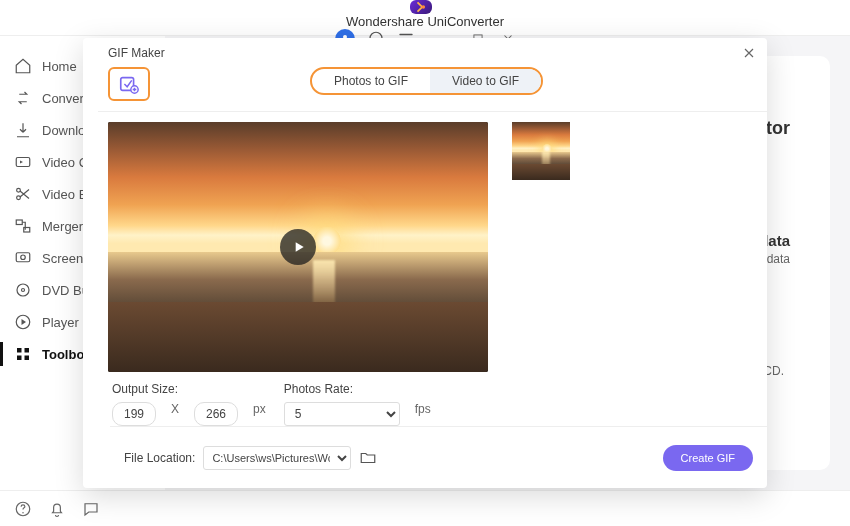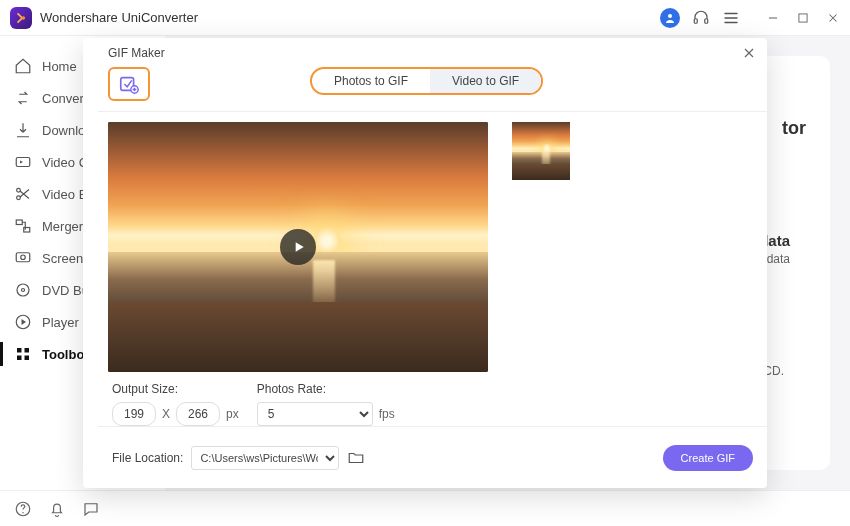--- a/index.html
+++ b/index.html
@@ -1,40 +1,40 @@
 <!DOCTYPE html>
 <html><head>
 <meta charset="utf-8">
 <style>
   * { margin: 0; padding: 0; box-sizing: border-box; font-family: -apple-system, BlinkMacSystemFont, "Segoe UI", Arial, sans-serif; }
   body { width: 850px; height: 526px; background: #f5f5f7; overflow: hidden; position: relative; }
 
   
-  .titlebar { height: 36px; background: #fff; display: flex; align-items: center; padding: 0 10px; border-bottom: 1px solid #eee; }
+  .titlebar { height: 36px; background: #fff; display: flex; align-items: center; padding: 0 10px; border-bottom: 1px solid #eee; flex-direction: column; }
   .app-logo { width: 22px; height: 22px; border-radius: 6px; background: linear-gradient(135deg,#6a2bd9,#3b1a78); display:flex; align-items:center; justify-content:center; margin-right:8px;}
   .app-logo svg { width:14px; height:14px; }
   .app-title { font-size: 13px; color: #333; flex: 1; }
   .tb-right { display:flex; align-items:center; gap:12px; }
   .tb-icon { width:18px; height:18px; display:flex; align-items:center; justify-content:center; color:#555; cursor:pointer;}
   .avatar-circ{ width:20px; height:20px; border-radius:50%; background:#2f6fe8; display:flex; align-items:center; justify-content:center;}
   .win-ctrl { display:flex; gap:16px; margin-left:14px; }
   .win-ctrl span{ width:14px; height:14px; display:flex; align-items:center; justify-content:center; color:#666; cursor:pointer;}
 
   
   .layout { display:flex; height: calc(100% - 36px - 36px); }
   .sidebar { width: 165px; background:#fff; padding-top:14px; }
   .side-item { display:flex; align-items:center; gap:10px; padding:7px 14px; font-size:13px; color:#555; cursor:pointer; position:relative;}
   .side-item.active { font-weight:700; color:#111; }
   .side-item.active::before { content:""; position:absolute; left:0; top:4px; bottom:4px; width:3px; background:#111; }
   .side-icon{ width:18px; height:18px; display:flex; align-items:center; justify-content:center; color:#555;}
   .side-item.active .side-icon{ color:#111; }
 
   .main { flex:1; padding:20px; position:relative; }
   .card { background:#fff; border-radius:10px; width:100%; height:100%; padding:16px; position:relative; }
-  .bg-fragment { position:absolute; right:24px; top:62px; font-size:18px; font-weight:700; color:#333; }
+  .bg-fragment { position:absolute; right:40px; top:62px; font-size:18px; font-weight:700; color:#333; }
   .bg-fragment2 { position:absolute; right:40px; top:176px; font-size:15px; font-weight:700; color:#333; }
   .bg-fragment3 { position:absolute; right:40px; top:196px; font-size:12px; color:#666; }
   .bg-fragment4 { position:absolute; right:46px; top:308px; font-size:12px; color:#666; }
 
   
   .statusbar { height:36px; background:#fff; display:flex; align-items:center; gap:16px; padding:0 14px; border-top:1px solid #eee;}
   .statusbar .sb-icon{ width:18px; height:18px; color:#666; cursor:pointer;}
 
   
   .modal { position:absolute; left:83px; top:38px; width:684px; height:450px; background:#fff; border-radius:4px; box-shadow:0 8px 30px rgba(0,0,0,.15); display:flex; flex-direction:column;padding-left:15px; }
@@ -61,26 +61,26 @@
   .playbtn svg{ width:16px; height:16px; margin-left:2px;}
 
   .thumbs { flex:1; display:flex; gap:8px; flex-wrap:wrap; align-content:flex-start;}
   .thumb { width:58px; height:58px; background:#000; position:relative; overflow:hidden; cursor:pointer;}
   .thumb .beach-scene{ transform:scale(1);}
   .thumb .sun{ width:10px; height:10px; left:52%; top:38%; box-shadow:0 0 10px 4px rgba(255,220,120,.7);}
   .thumb .reflect{ left:52%; top:50%; width:8px; height:28px;}
 
   .controls-row { display:flex; align-items:center; gap:18px; padding:10px 14px 0 14px; font-size:12px; color:#444;}
   .ctrl-group { display:flex; flex-direction:column; gap:6px;}
-  .ctrl-inputs { display:flex; align-items:center; gap:6px;}
+  .ctrl-inputs { display:flex; align-items:flex-start; gap:15px;}
   .smallinput { width:44px; height:24px; border:1px solid #ddd; border-radius:10px; text-align:center; font-size:12px; color:#444;}
   .unit { font-size:12px; color:#666;}
   .frameselect { width:116px; height:24px; border:1px solid #ddd; border-radius:3px; font-size:12px; padding:0 6px; color:#444; background:#fff;}
 
-  .modal-footer { height:64px; border-top:1px solid #eee; display:flex; align-items:center; padding:0 14px; justify-content:space-between;}
+  .modal-footer { height:64px; border-top:1px solid #eee; display:flex; align-items:center; padding:0 14px; justify-content:space-between;margin-left:12px;}
   .footer-left { display:flex; align-items:center; gap:8px; font-size:12px; color:#444;}
   .pathselect { width:148px; height:24px; border:1px solid #ddd; border-radius:3px; font-size:11px; padding:0 4px; color:#444; background:#fff;}
   .folder-icon{ width:18px; height:18px; color:#555; cursor:pointer;}
   .create-btn { background:#7a68f0; color:#fff; border:none; border-radius:16px; padding:7px 18px; font-size:11px; cursor:pointer;}
 
   svg { display:block; }
 </style>
 </head>
 <body>
 

